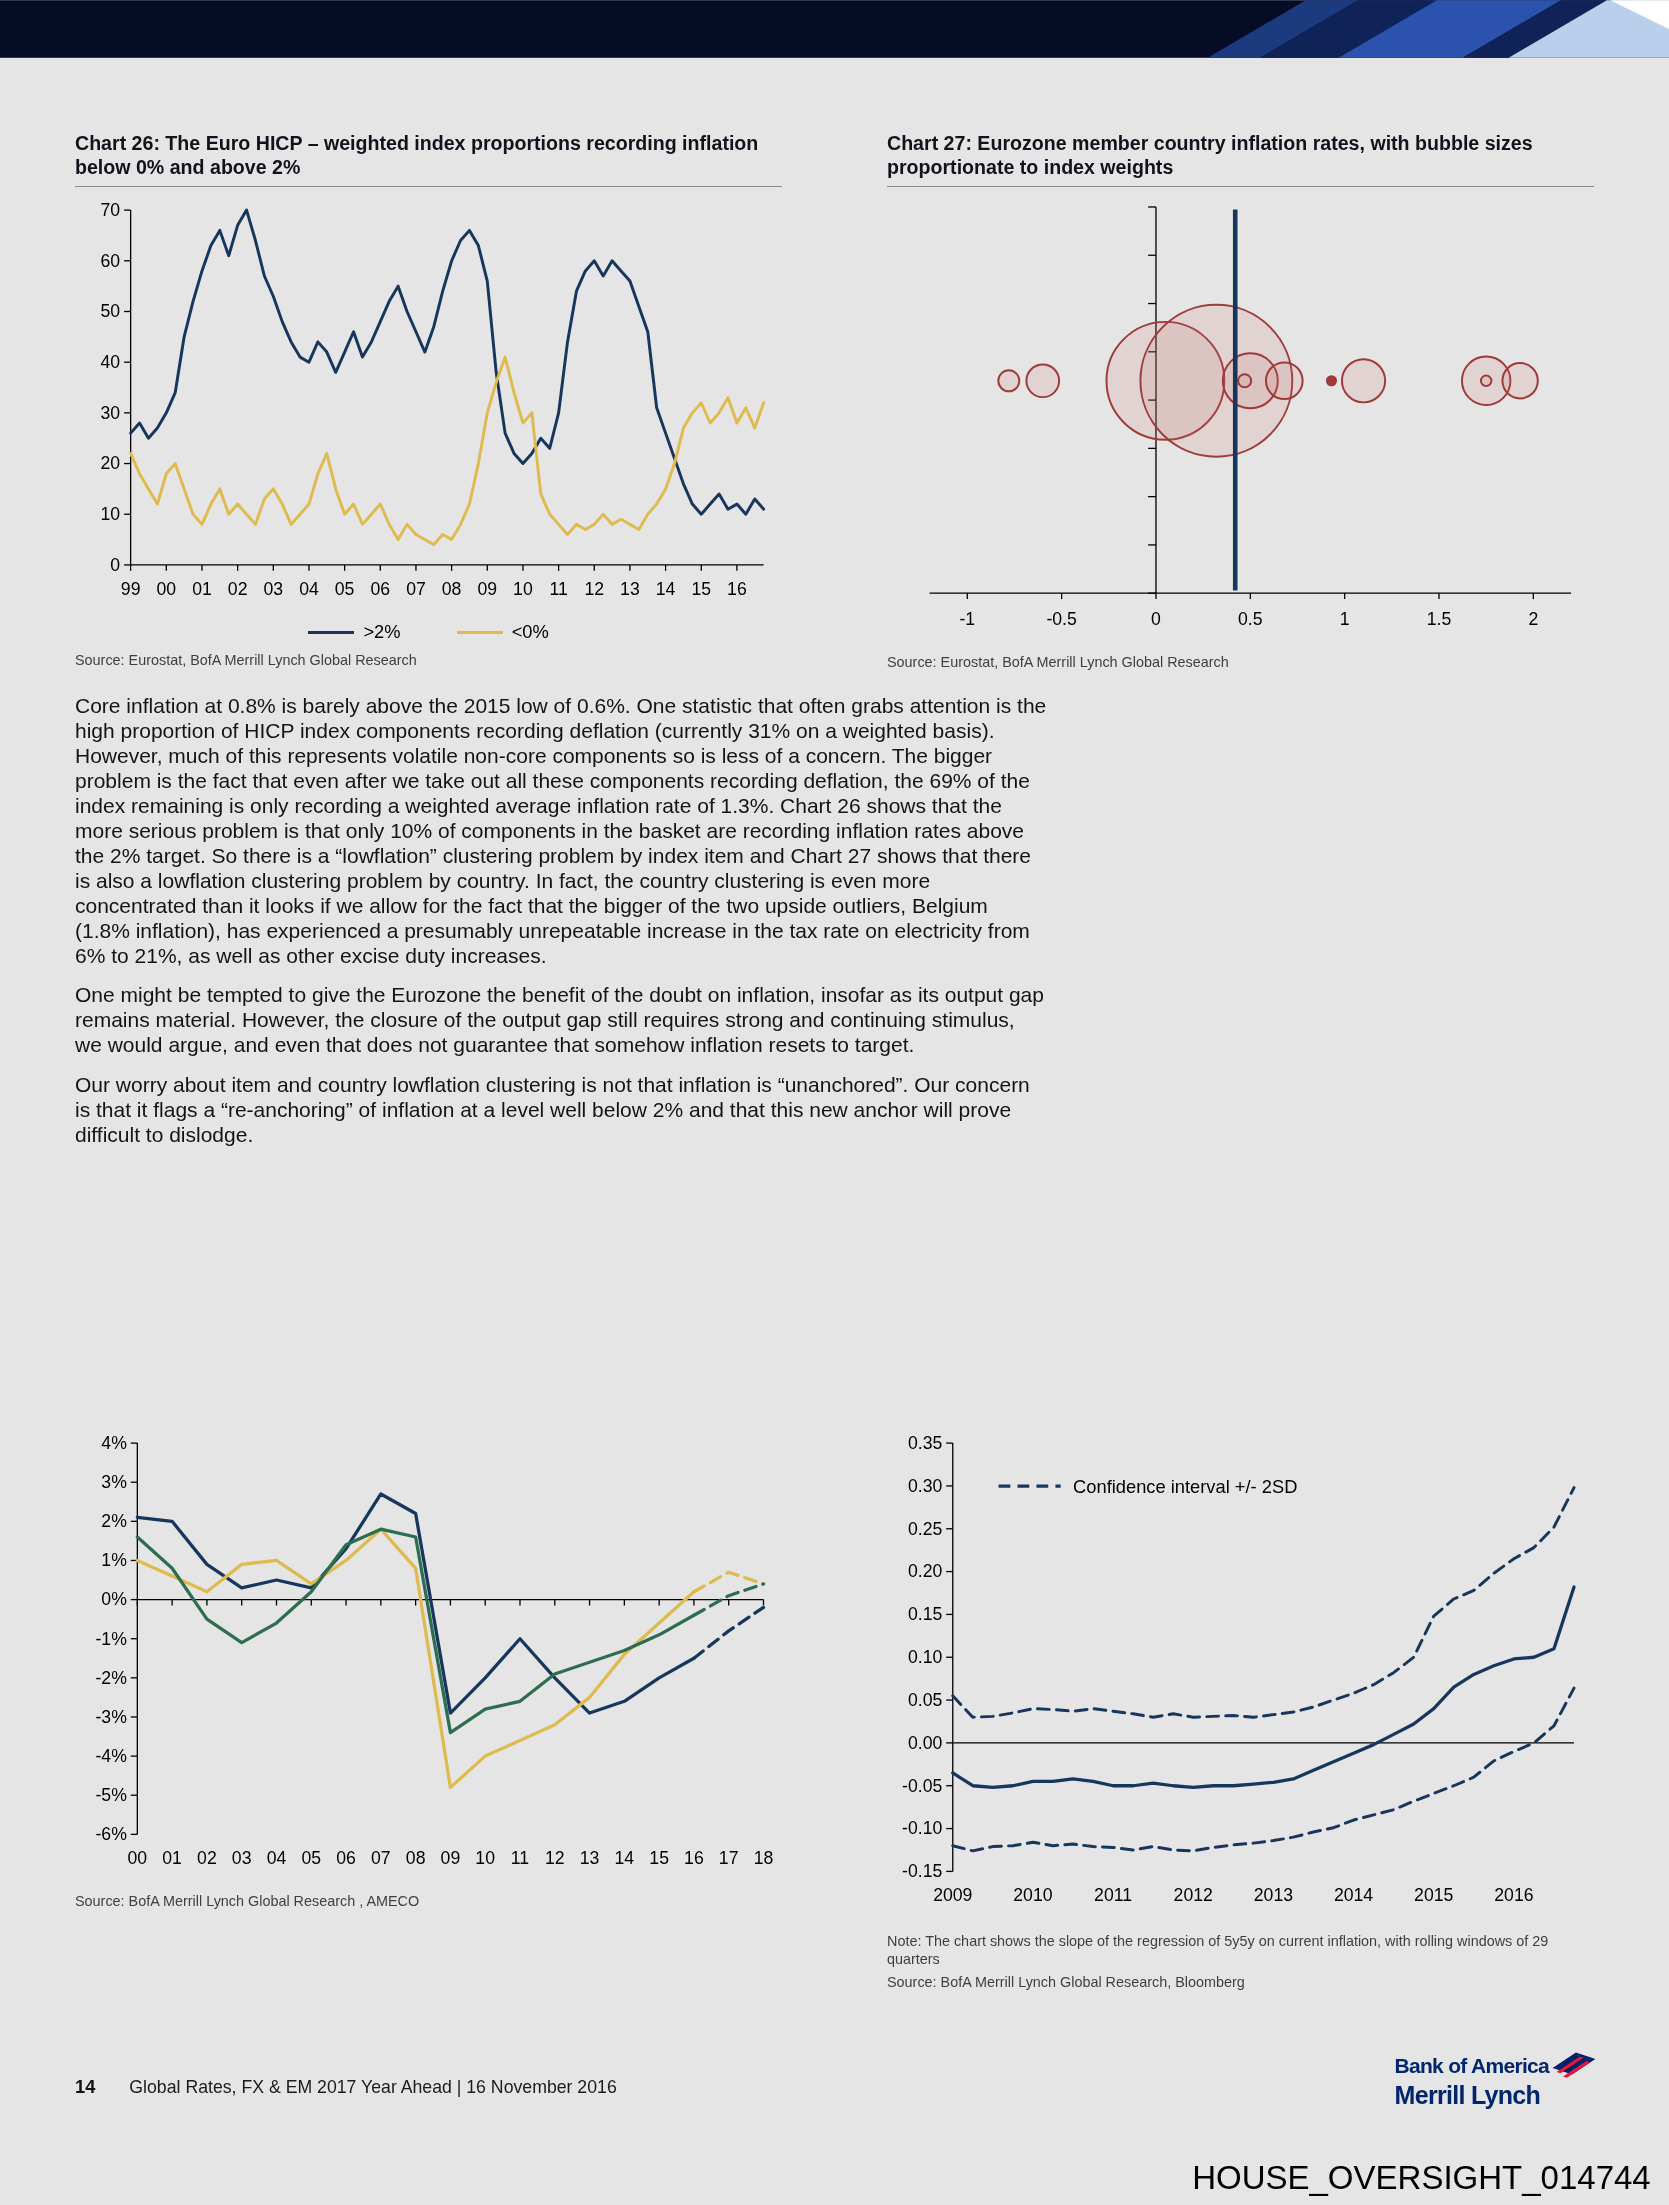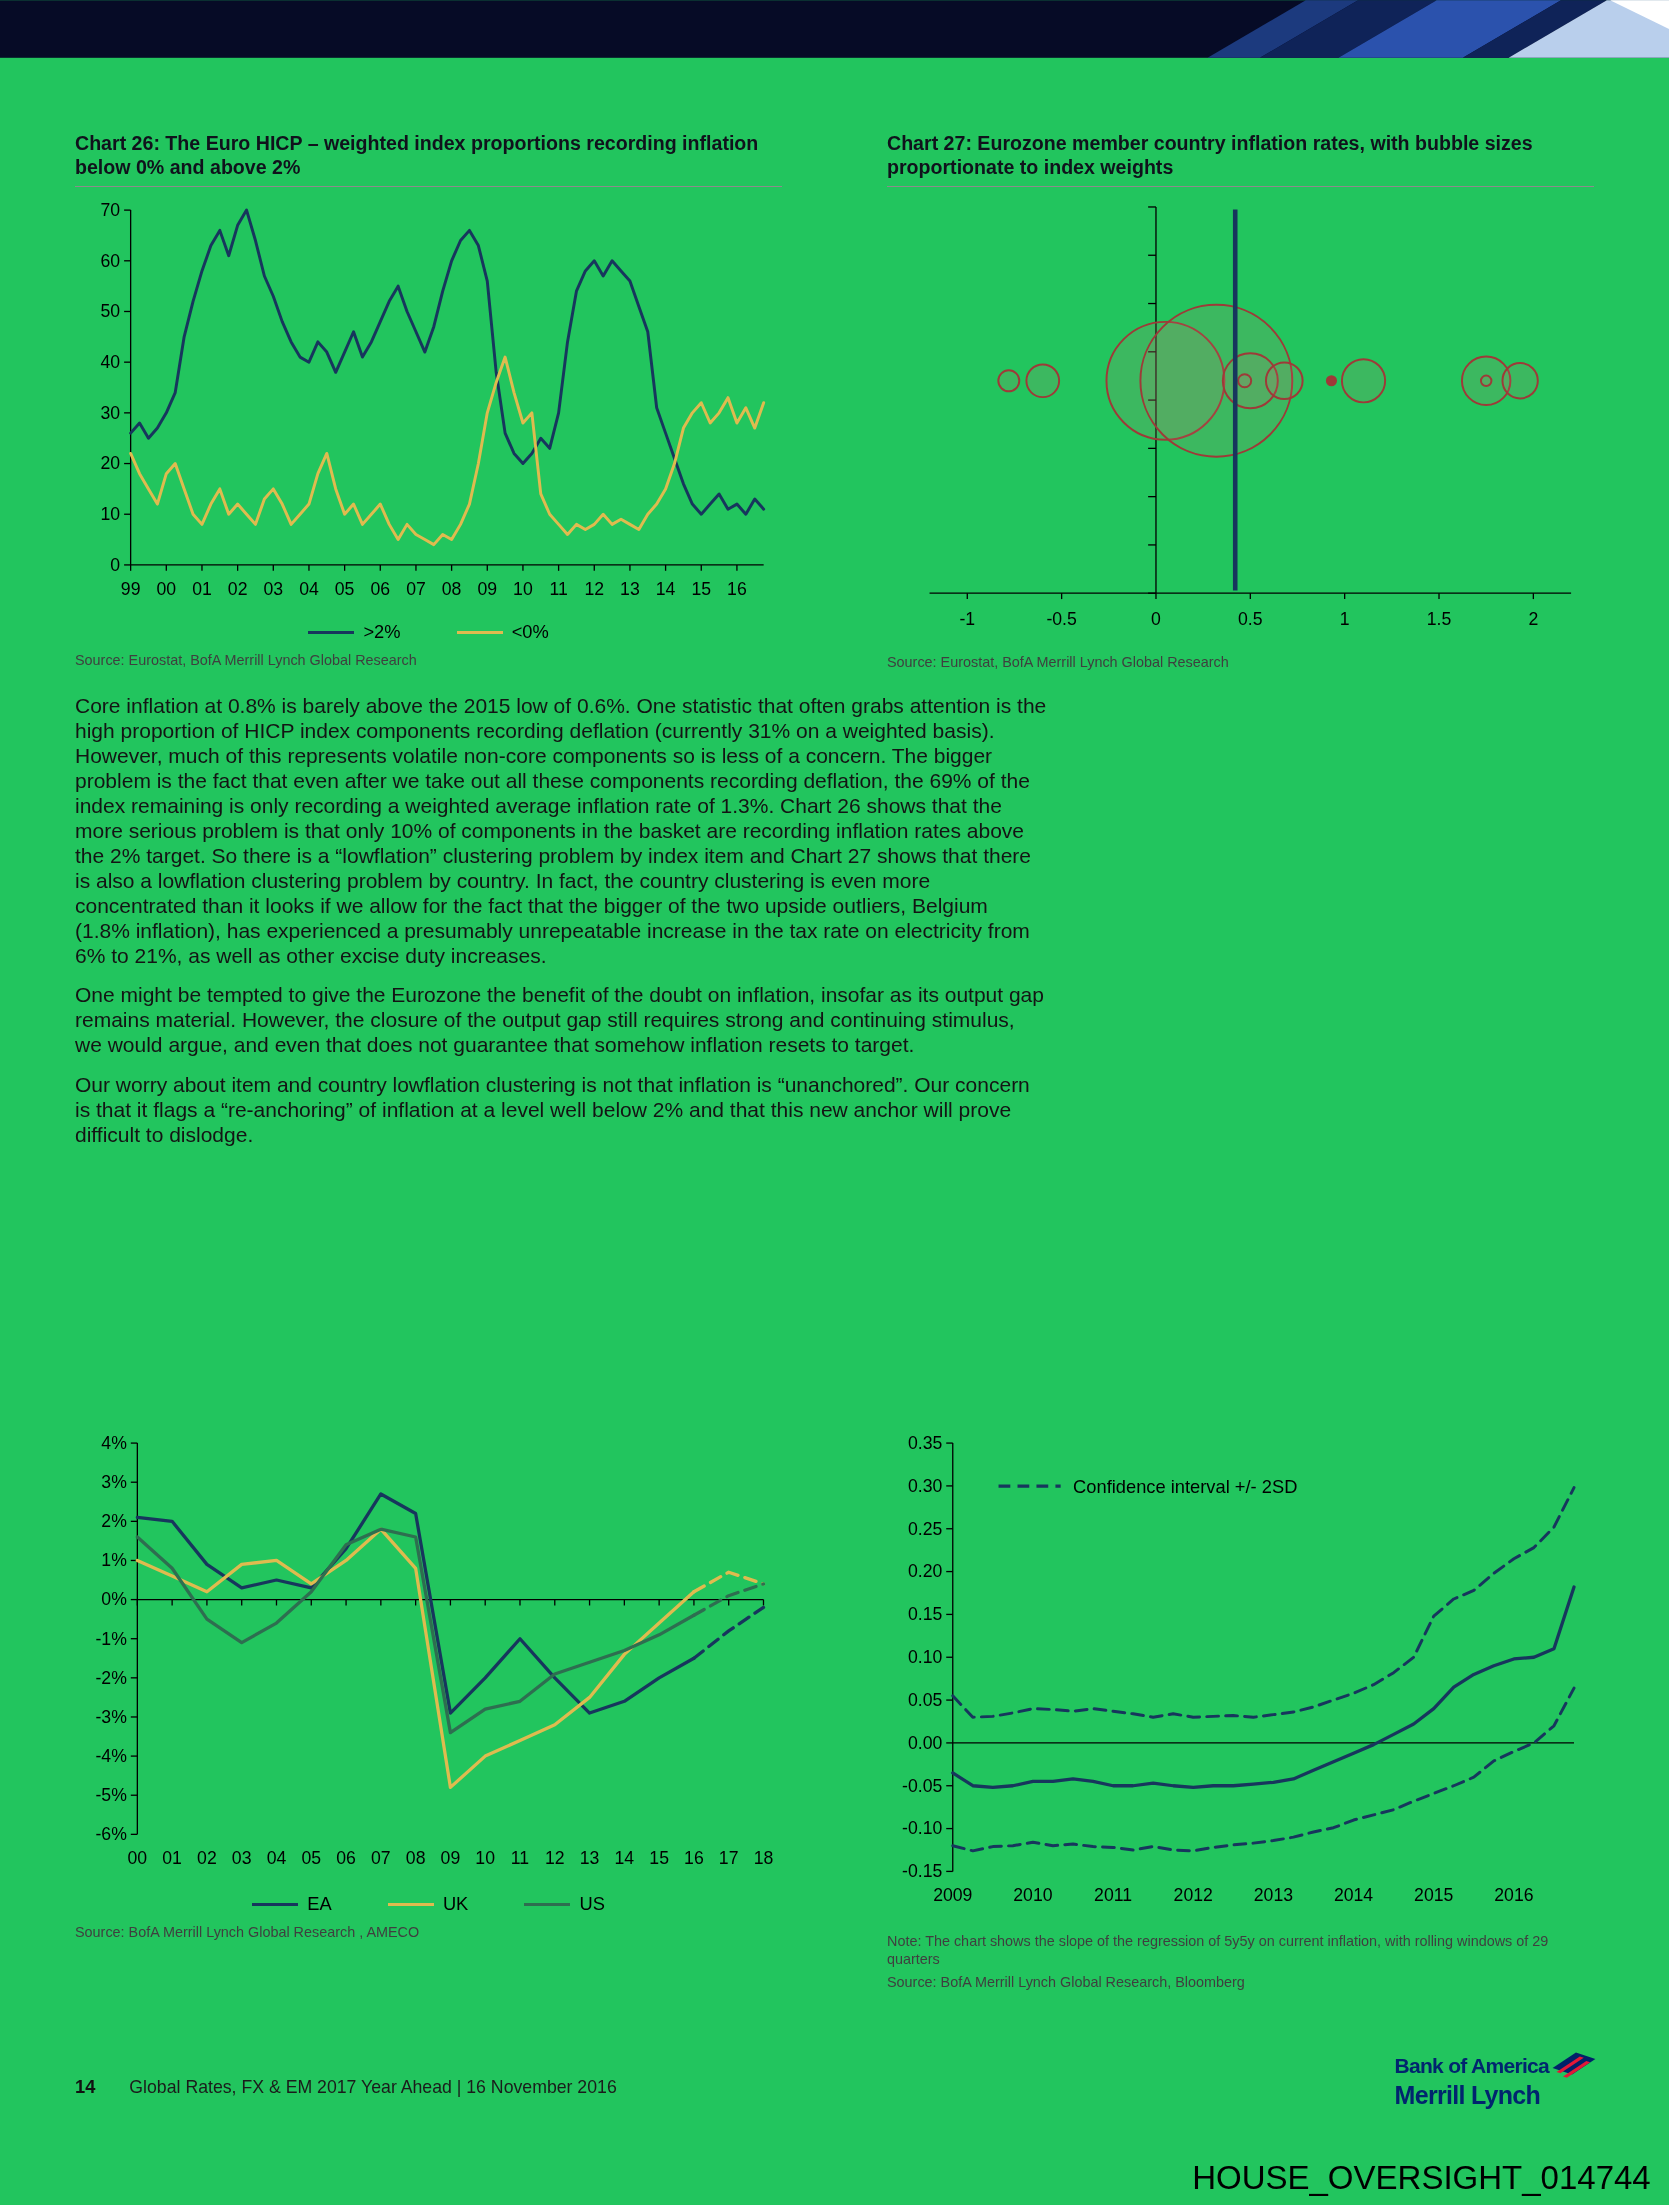--- a/index.html
+++ b/index.html
@@ -1,18 +1,18 @@
 <!DOCTYPE html>
 <html style="font-size:10.5px"><head>
 <meta charset="utf-8">
 <style>
   * { margin:0; padding:0; box-sizing:border-box; }
   html,body { background:#ffffff; }
   .page {
-    position:relative; width:1669px; height:2205px; background:#22c55e;
+    position:relative; width:1669px; height:2205px; background:#e5e5e5;
     font-family:"Liberation Sans", sans-serif; color:#141414; overflow:hidden;
   }
   .topbar { position:absolute; top:0; left:0; width:1669px; height:58px; }
 
   .chart-block { position:absolute; width:707px; }
   #blk26 { left:75px;  top:131px; }
   #blk27 { left:887px; top:131px; }
   #blk28 { left:75px;  top:1430px; }
   #blk29 { left:887px; top:1430px; }
 
@@ -257,34 +257,20 @@
           <line x1="1052" y1="259.20000000000005" x2="1052" y2="268.20000000000005" stroke="#000" stroke-width="2"></line>
           <text x="1052" y="664" text-anchor="middle" font-size="27" fill="#000">18</text>
           <polyline fill="none" stroke="#17365d" stroke-width="5" stroke-linejoin="round" stroke-linecap="round" points="95,133.62000000000003 148.16666666666666,139.59999999999997 201.33333333333331,205.37999999999997 254.5,241.26 307.66666666666663,229.29999999999998 360.83333333333337,241.26 414,181.46 467.1666666666667,97.74000000000007 520.3333333333333,127.64000000000003 573.5,432.61999999999995 626.6666666666667,378.8 679.8333333333334,319 733,378.8 786.1666666666666,432.61999999999995 839.3333333333334,414.68 892.5,378.8 945.6666666666666,348.90000000000003" stroke-dasharray="none"></polyline>
           <polyline fill="none" stroke="#17365d" stroke-width="5" stroke-linejoin="round" stroke-linecap="round" points="945.6666666666666,348.90000000000003 998.8333333333333,307.03999999999996 1052,271.16" stroke-dasharray="18 11"></polyline>
           <polyline fill="none" stroke="#dfbb4f" stroke-width="5" stroke-linejoin="round" stroke-linecap="round" points="95,199.40000000000003 148.16666666666666,223.32000000000005 201.33333333333331,247.24 254.5,205.37999999999997 307.66666666666663,199.40000000000003 360.83333333333337,235.28 414,199.40000000000003 467.1666666666667,151.55999999999997 520.3333333333333,211.36000000000004 573.5,546.24 626.6666666666667,498.40000000000003 679.8333333333334,474.48 733,450.56 786.1666666666666,408.7 839.3333333333334,342.92 892.5,295.08 945.6666666666666,247.24" stroke-dasharray="none"></polyline>
           <polyline fill="none" stroke="#dfbb4f" stroke-width="5" stroke-linejoin="round" stroke-linecap="round" points="945.6666666666666,247.24 998.8333333333333,217.33999999999997 1052,235.28" stroke-dasharray="18 11"></polyline>
           <polyline fill="none" stroke="#2e6e50" stroke-width="5" stroke-linejoin="round" stroke-linecap="round" points="95,163.51999999999998 148.16666666666666,211.36000000000004 201.33333333333331,289.09999999999997 254.5,324.98 307.66666666666663,295.08 360.83333333333337,247.24 414,175.48000000000002 467.1666666666667,151.55999999999997 520.3333333333333,163.51999999999998 573.5,462.52 626.6666666666667,426.64 679.8333333333334,414.68 733,372.82000000000005 786.1666666666666,354.87999999999994 839.3333333333334,336.94 892.5,313.02 945.6666666666666,283.12000000000006" stroke-dasharray="none"></polyline>
           <polyline fill="none" stroke="#2e6e50" stroke-width="5" stroke-linejoin="round" stroke-linecap="round" points="945.6666666666666,283.12000000000006 998.8333333333333,253.22 1052,235.28" stroke-dasharray="18 11"></polyline>
         </svg>
       </div>
-    <div class="legend-row" id="c28-legend">
-        <span class="legend-item">
-          <span class="legend-swatch" style="background: rgb(23, 54, 93);"></span>
-          <span>EA</span>
-        </span>
-        <span class="legend-item">
-          <span class="legend-swatch" style="background: rgb(223, 187, 79);"></span>
-          <span>UK</span>
-        </span>
-        <span class="legend-item">
-          <span class="legend-swatch" style="background: rgb(46, 110, 80);"></span>
-          <span>US</span>
-        </span>
-      </div>
     <div class="source">Source: BofA Merrill Lynch Global Research , AMECO</div>
   </figure>
 
   <figure class="chart-block" id="blk29">
     <div class="chart-canvas" id="c29">
         <svg width="707" height="497" viewBox="0 0 1080 760">
           <line x1="100" y1="20" x2="100" y2="675" stroke="#000" stroke-width="2"></line>
           <line x1="90" y1="20" x2="100" y2="20" stroke="#000" stroke-width="2"></line>
           <text x="84" y="29" text-anchor="end" font-size="27" fill="#000">0.35</text>
           <line x1="90" y1="85.50000000000006" x2="100" y2="85.50000000000006" stroke="#000" stroke-width="2"></line>

